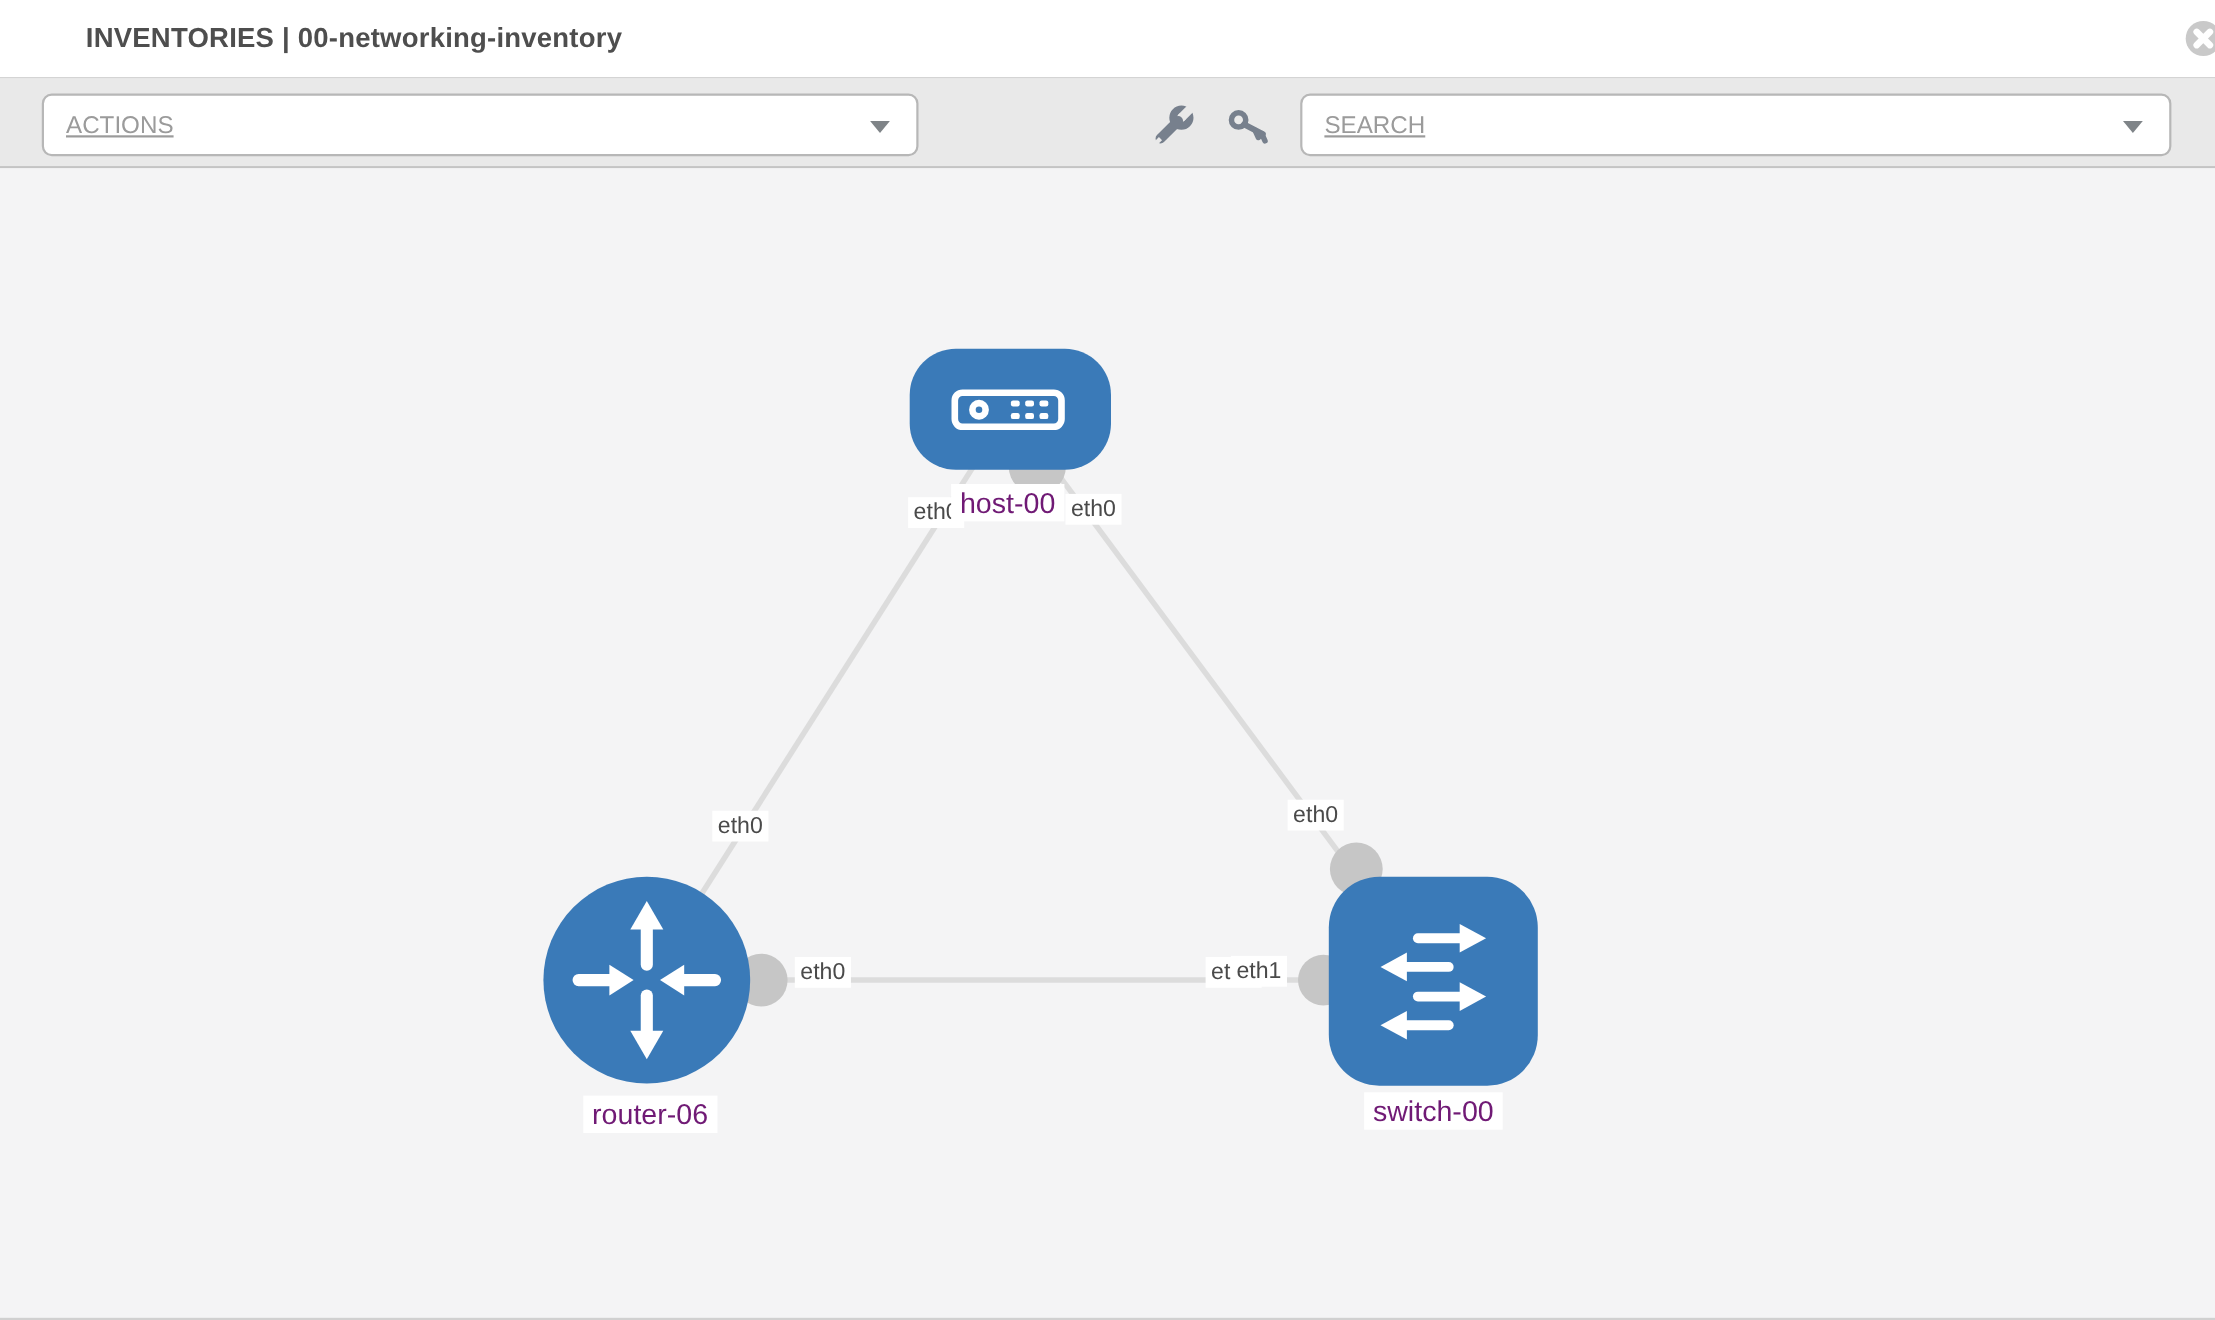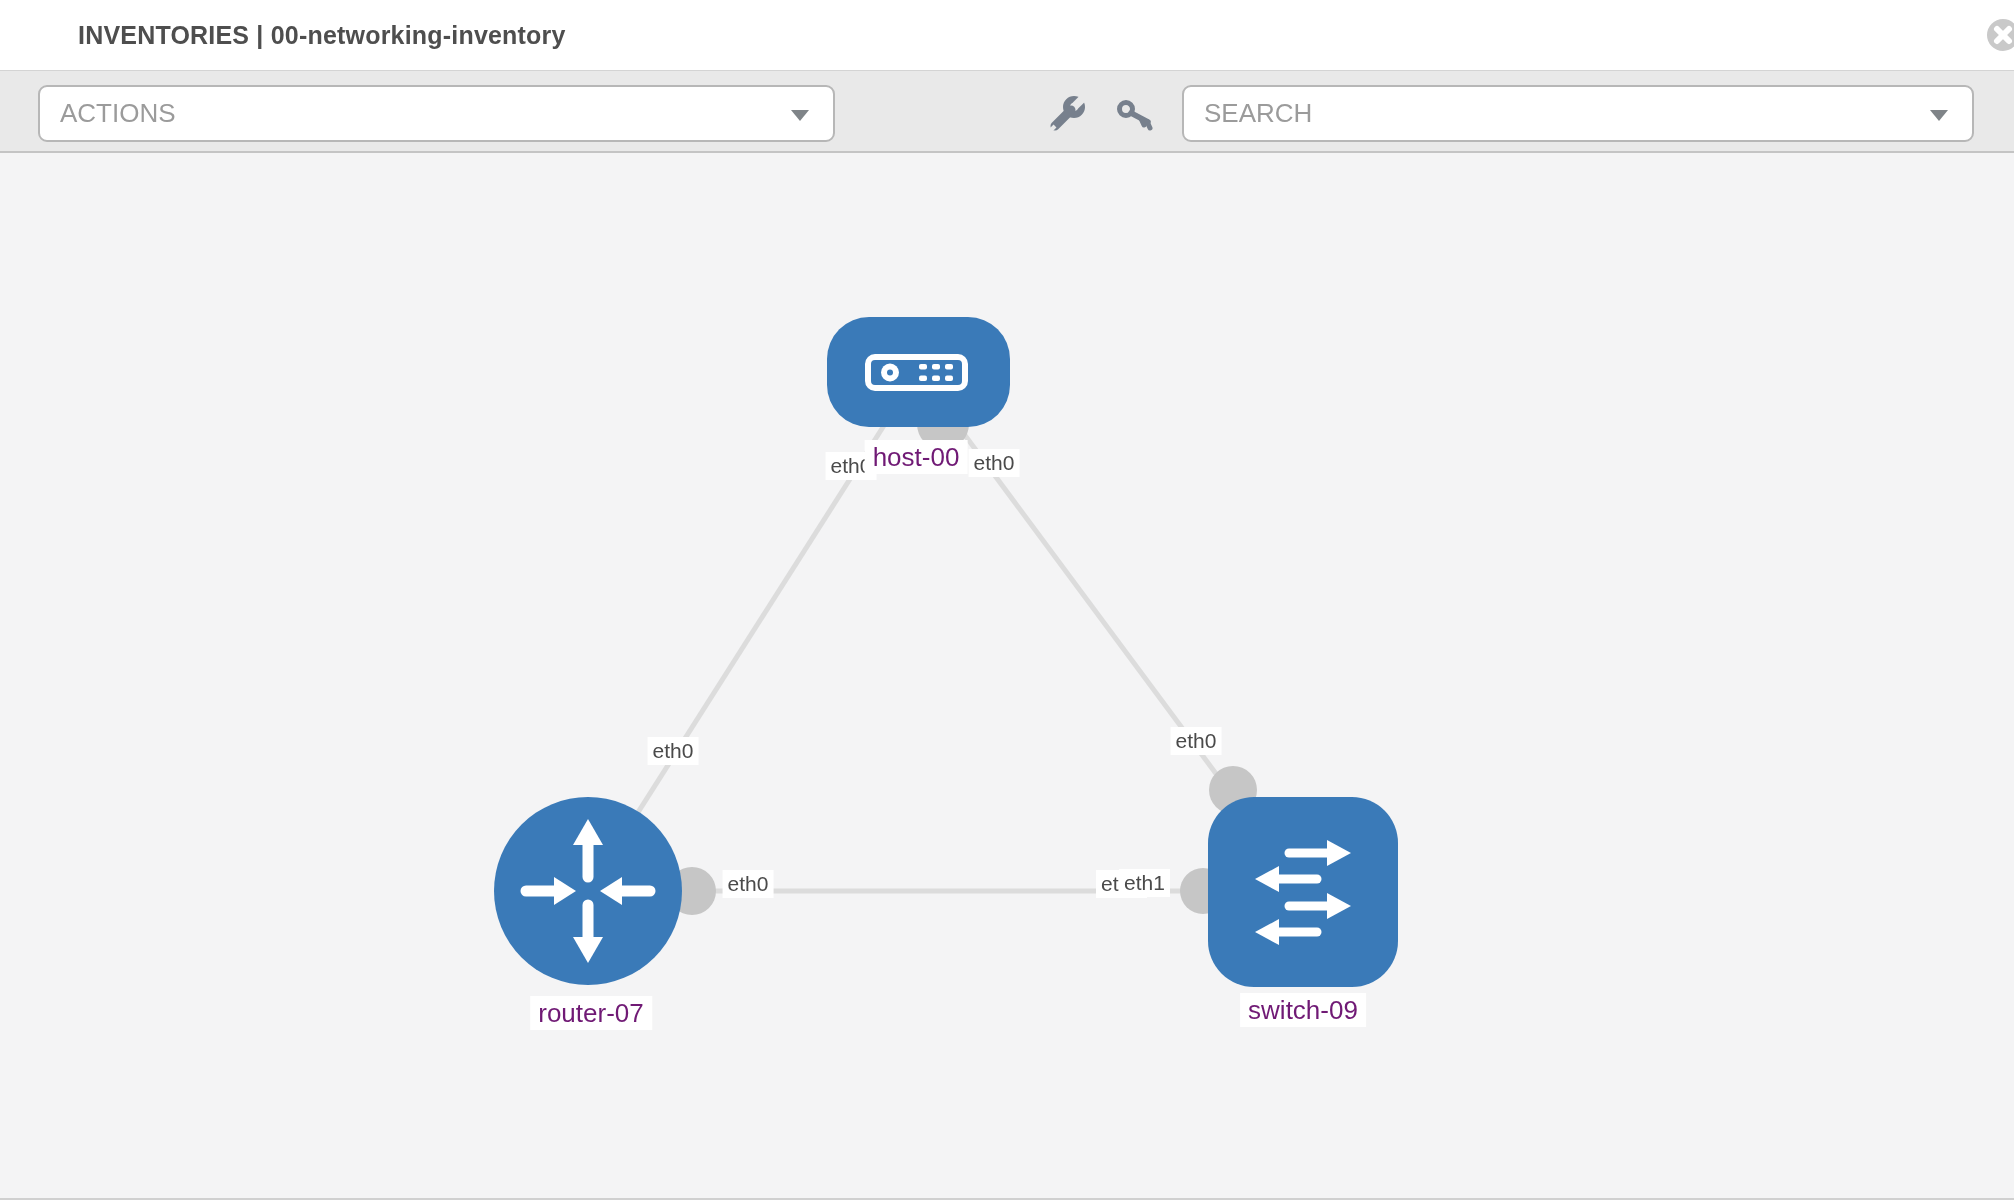--- a/index.html
+++ b/index.html
@@ -17,21 +17,21 @@
   .close-btn{position:absolute;left:1946px;top:18px;width:34px;height:34px;cursor:pointer;}
   
   .toolbar{
     position:absolute;left:0;top:70px;width:2014px;height:83px;
     background:#e9e9e9;border-top:1px solid #d4d4d4;border-bottom:2px solid #c4c4c4;
     box-sizing:border-box;
   }
   .select-box{
     position:absolute;top:14px;height:57px;background:#ffffff;
     border:2px solid #b7b7b7;border-radius:9px;box-sizing:border-box;
-    font-size:26px;color:#9b9b9b;line-height:53px;padding-left:20px;cursor:pointer;
+    font-size:22px;color:#9b9b9b;line-height:53px;padding-left:20px;cursor:pointer;text-decoration:underline;
   }
   .actions-box{left:38px;width:797px;}
   .search-box{left:1182px;width:792px;}
   .caret{
     position:absolute;right:24px;top:23px;width:0;height:0;
     border-left:9px solid transparent;border-right:9px solid transparent;
     border-top:11px solid #7f8488;
   }
   .tool-icon{position:absolute;top:95px;width:40px;height:40px;cursor:pointer;}
   .wrench-pos{left:1046px;}
@@ -177,17 +177,17 @@
 
   <span class="chip chip-center" style="left:851px;top:313px;">eth0</span>
   <span class="chip chip-center" style="left:994px;top:310px;">eth0</span>
   <span class="chip chip-center" style="left:673px;top:598px;">eth0</span>
   <span class="chip chip-center" style="left:1196px;top:588px;">eth0</span>
   <span class="chip chip-center" style="left:748px;top:731px;">eth0</span>
   <span class="chip" style="left:1096px;top:717px;">eth1</span>
   <span class="chip chip-over" style="left:1119px;top:716px;">eth1</span>
 
   <span class="node-label" style="left:916px;top:304px;">host-00</span>
-  <span class="node-label" style="left:591px;top:860px;">router-07</span>
-  <span class="node-label" style="left:1303px;top:857px;">switch-09</span>
+  <span class="node-label" style="left:591px;top:860px;">router-06</span>
+  <span class="node-label" style="left:1303px;top:857px;">switch-00</span>
 
 
 </div>
 
 </body></html>

